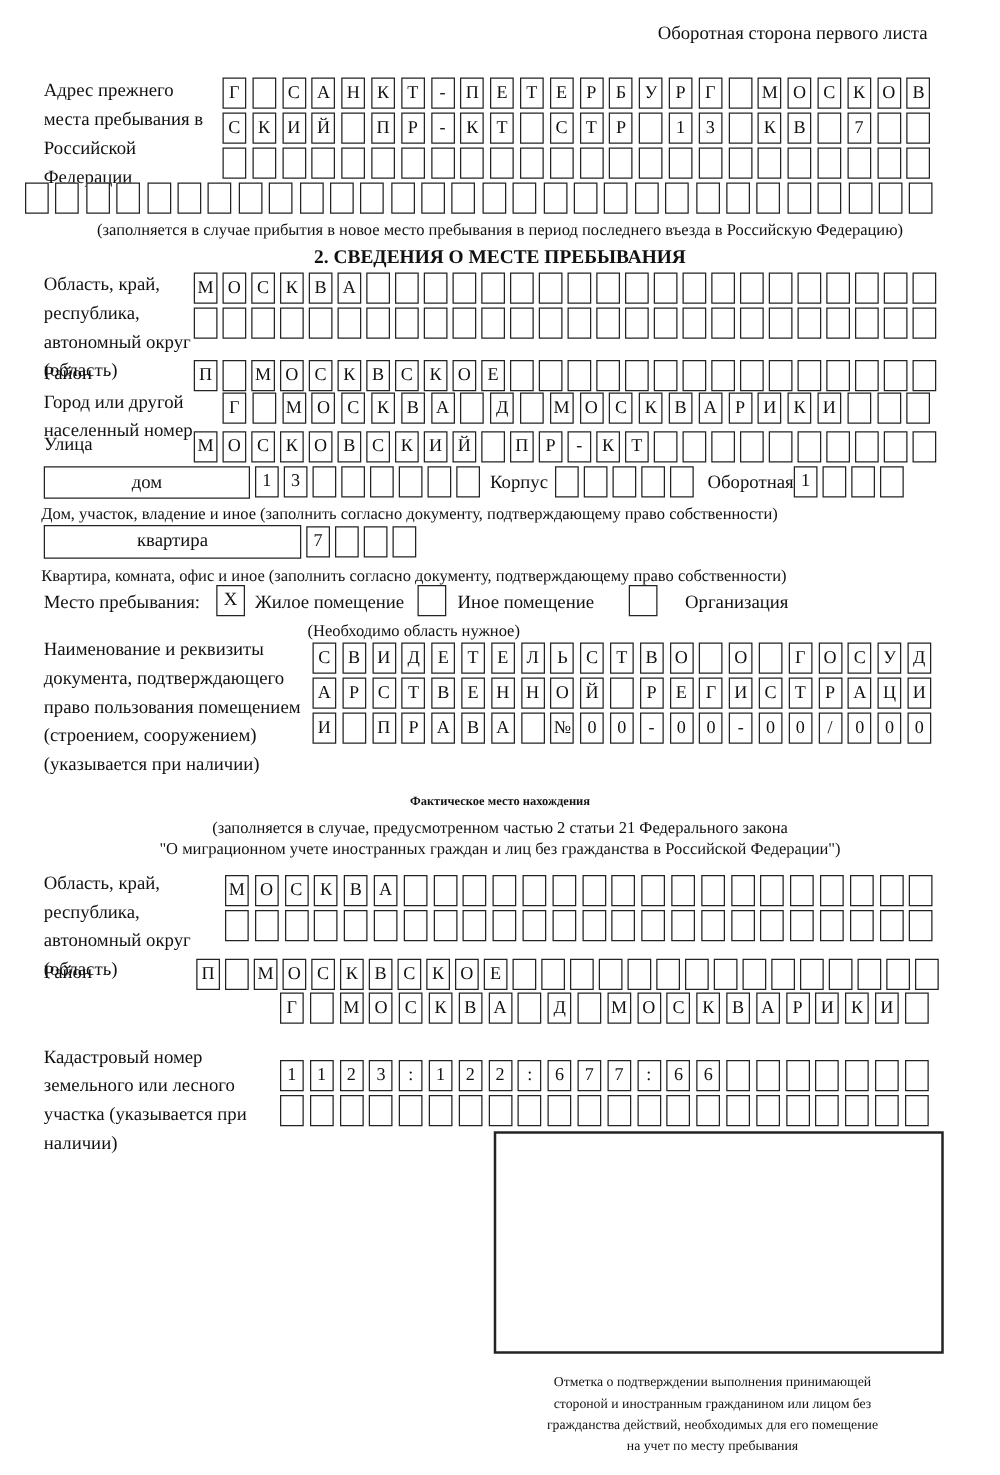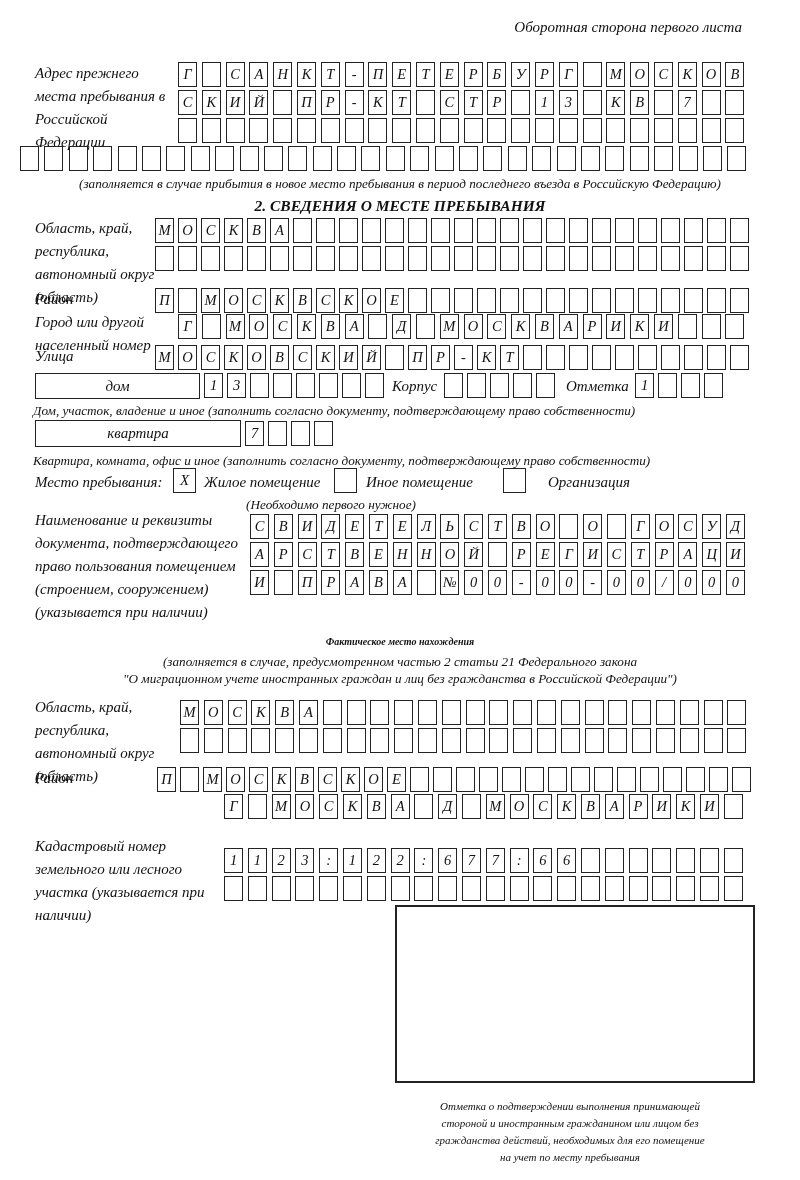--- a/index.html
+++ b/index.html
@@ -1,17 +1,17 @@
 <!DOCTYPE html>
 <html><head>
 <meta charset="utf-8">
 <style>
   html,body{margin:0;padding:0;background:#fff;}
   #page{position:relative;width:800px;height:1180px;background:#fff;overflow:hidden;
-        font-family:"Liberation Serif",serif;color:#111;font-style:italic;}
+        font-family:"Liberation Serif",serif;color:#111;}
   .abs{position:absolute;}
   .lbl{font-size:15px;line-height:23px;}
   .cap{font-size:13.2px;line-height:16px;}
   .center{left:0;width:800px;text-align:center;}
   .b{font-weight:bold;}
   .cellrow{position:absolute;display:flex;gap:4px;}
   .g48{gap:4.8px;}
   .g54{gap:5.4px;}
   .cell{flex:0 0 auto;width:19px;height:25px;box-sizing:border-box;border:1.8px solid #232323;
         display:flex;align-items:center;justify-content:center;font-size:14.5px;background:#fff;}
@@ -304,21 +304,21 @@
       <div class="cell"></div>
     </div>
   <div class="abs lbl" style="left:392px;top:375px;">Корпус</div>
   <div class="cellrow" style="left:444px;top:373px;">
       <div class="cell"></div>
       <div class="cell"></div>
       <div class="cell"></div>
       <div class="cell"></div>
       <div class="cell"></div>
     </div>
-  <div class="abs lbl" style="left:566px;top:375px;">Отметка</div>
+  <div class="abs lbl" style="left:566px;top:375px;">Оборотная</div>
   <div class="cellrow" style="left:635px;top:373px;">
       <div class="cell">1</div>
       <div class="cell"></div>
       <div class="cell"></div>
       <div class="cell"></div>
     </div>
   <div class="abs cap" style="left:33px;top:403px;">Дом, участок, владение и иное (заполнить согласно документу, подтверждающему право собственности)</div>
 
   <div class="labelbox" style="left:35px;top:420px;width:206px;height:27px;">квартира</div>
   <div class="cellrow" style="left:245px;top:421px;">
@@ -329,21 +329,21 @@
     </div>
   <div class="abs cap" style="left:33px;top:453px;">Квартира, комната, офис и иное (заполнить согласно документу, подтверждающему право собственности)</div>
 
   <div class="abs lbl" style="left:35px;top:471px;">Место пребывания:</div>
   <div class="chk" style="left:173px;top:468px;">X</div>
   <div class="abs lbl" style="left:204px;top:471px;">Жилое помещение</div>
   <div class="chk" style="left:334px;top:468px;"></div>
   <div class="abs lbl" style="left:366px;top:471px;">Иное помещение</div>
   <div class="chk" style="left:503px;top:468px;"></div>
   <div class="abs lbl" style="left:548px;top:471px;">Организация</div>
-  <div class="abs cap" style="left:166px;top:497px;width:330px;text-align:center;">(Необходимо первого нужное)</div>
+  <div class="abs cap" style="left:166px;top:497px;width:330px;text-align:center;">(Необходимо область нужное)</div>
 
   <div class="abs lbl" style="left:35px;top:509px;width:215px;">Наименование и реквизиты документа, подтверждающего право пользования помещением (строением, сооружением) (указывается при наличии)</div>
   <div class="cellrow g48" style="left:250px;top:514px;">
       <div class="cell">С</div>
       <div class="cell">В</div>
       <div class="cell">И</div>
       <div class="cell">Д</div>
       <div class="cell">Е</div>
       <div class="cell">Т</div>
       <div class="cell">Е</div>

